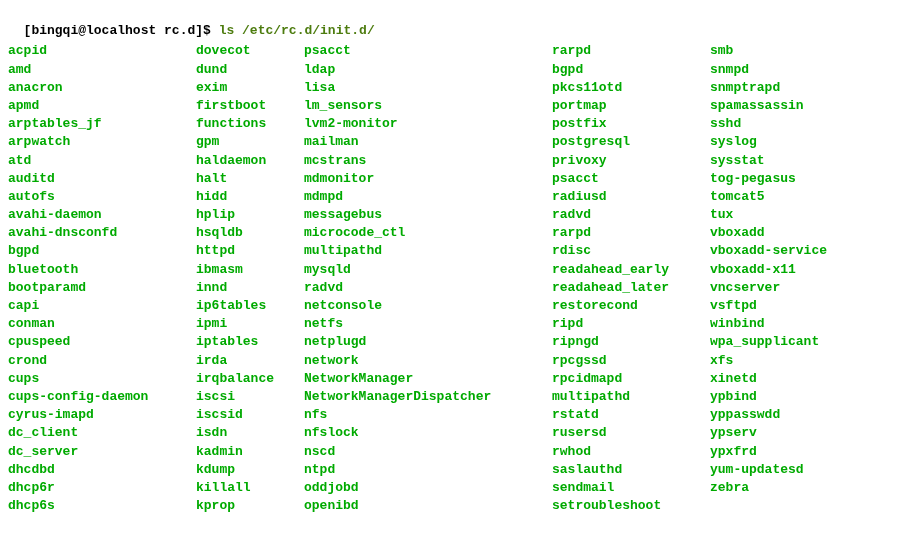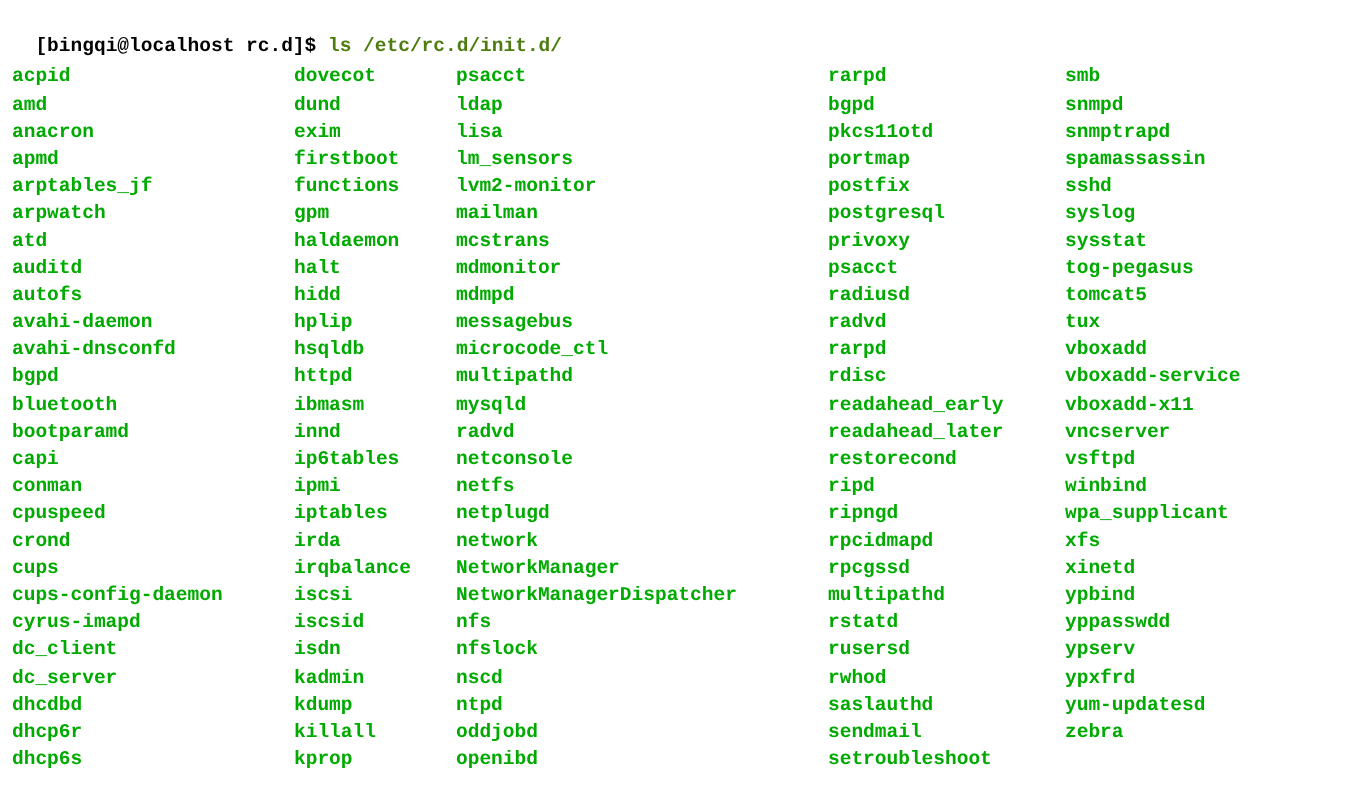--- a/index.html
+++ b/index.html
@@ -138,22 +138,22 @@
       <span class="item">psacct</span>
       <span class="item">radiusd</span>
       <span class="item">radvd</span>
       <span class="item">rarpd</span>
       <span class="item">rdisc</span>
       <span class="item">readahead_early</span>
       <span class="item">readahead_later</span>
       <span class="item">restorecond</span>
       <span class="item">ripd</span>
       <span class="item">ripngd</span>
+      <span class="item">rpcgssd</span>
       <span class="item">rpcidmapd</span>
-      <span class="item">rpcgssd</span>
       <span class="item">multipathd</span>
       <span class="item">rstatd</span>
       <span class="item">rusersd</span>
       <span class="item">rwhod</span>
       <span class="item">saslauthd</span>
       <span class="item">sendmail</span>
       <span class="item">setroubleshoot</span>
     </div>
   <div class="col" id="col-4">
       <span class="item">smb</span>

